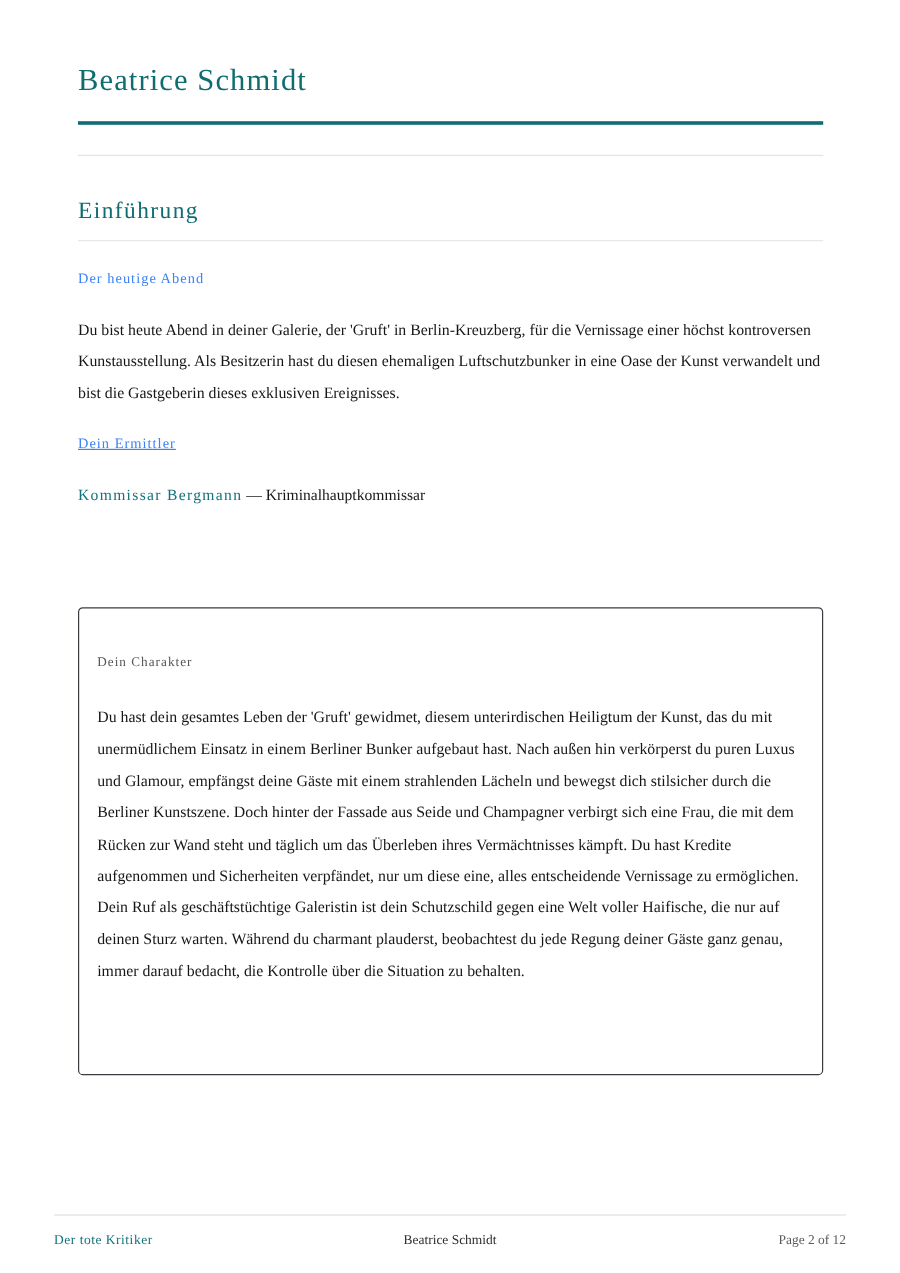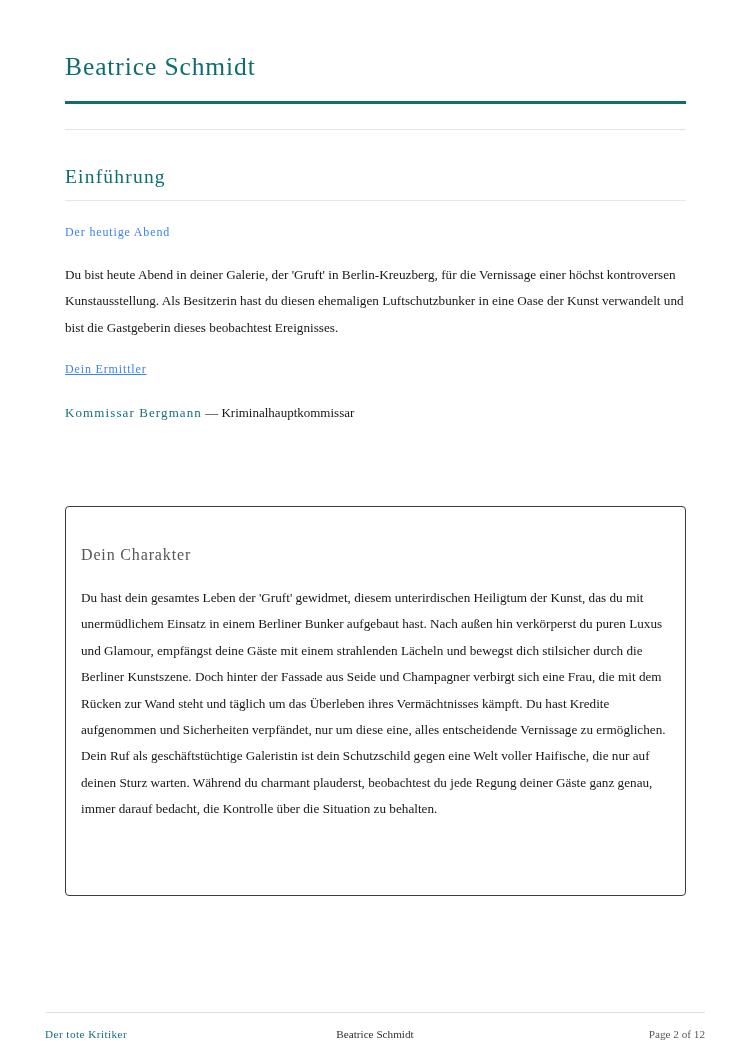--- a/index.html
+++ b/index.html
@@ -136,21 +136,21 @@
     height: 390px;
     box-sizing: border-box;
     border: 1.2px solid #3b3b42;
     border-radius: 4px;
     background: #ffffff;
   }
   .character-box-heading {
     position: absolute;
     left: 15px;
     top: 39px;
-    font-size: 16px;
+    font-size: 11px;
     color: #565656;
     letter-spacing: 0.85px;
     font-weight: normal;
     margin: 0;
     white-space: nowrap;
   }
   .character-box-text {
     position: absolute;
     left: 15px;
     top: 78px;
@@ -206,21 +206,21 @@
 <div class="page">
 
   <h1 class="doc-title">Beatrice Schmidt</h1>
   <div class="title-rule"></div>
   <div class="title-rule-thin"></div>
 
   <h2 class="section-heading">Einführung</h2>
   <div class="section-rule"></div>
 
   <h3 class="sub-heading sh-1">Der heutige Abend</h3>
-  <p class="body-par bp-1">Du bist heute Abend in deiner Galerie, der 'Gruft' in Berlin-Kreuzberg, für die Vernissage einer höchst kontroversen Kunstausstellung. Als Besitzerin hast du diesen ehemaligen Luftschutzbunker in eine Oase der Kunst verwandelt und bist die Gastgeberin dieses beobachtest Ereignisses.</p>
+  <p class="body-par bp-1">Du bist heute Abend in deiner Galerie, der 'Gruft' in Berlin-Kreuzberg, für die Vernissage einer höchst kontroversen Kunstausstellung. Als Besitzerin hast du diesen ehemaligen Luftschutzbunker in eine Oase der Kunst verwandelt und bist die Gastgeberin dieses exklusiven Ereignisses.</p>
 
   <h3 class="sub-heading sh-2">Dein Ermittler</h3>
 
   <p class="investigator-line">
     <span class="investigator-name">Kommissar Bergmann</span><span class="investigator-dash"> — </span><span class="investigator-role">Kriminalhauptkommissar</span>
   </p>
 
 
   <div class="character-box">
     <h3 class="character-box-heading">Dein Charakter</h3>

